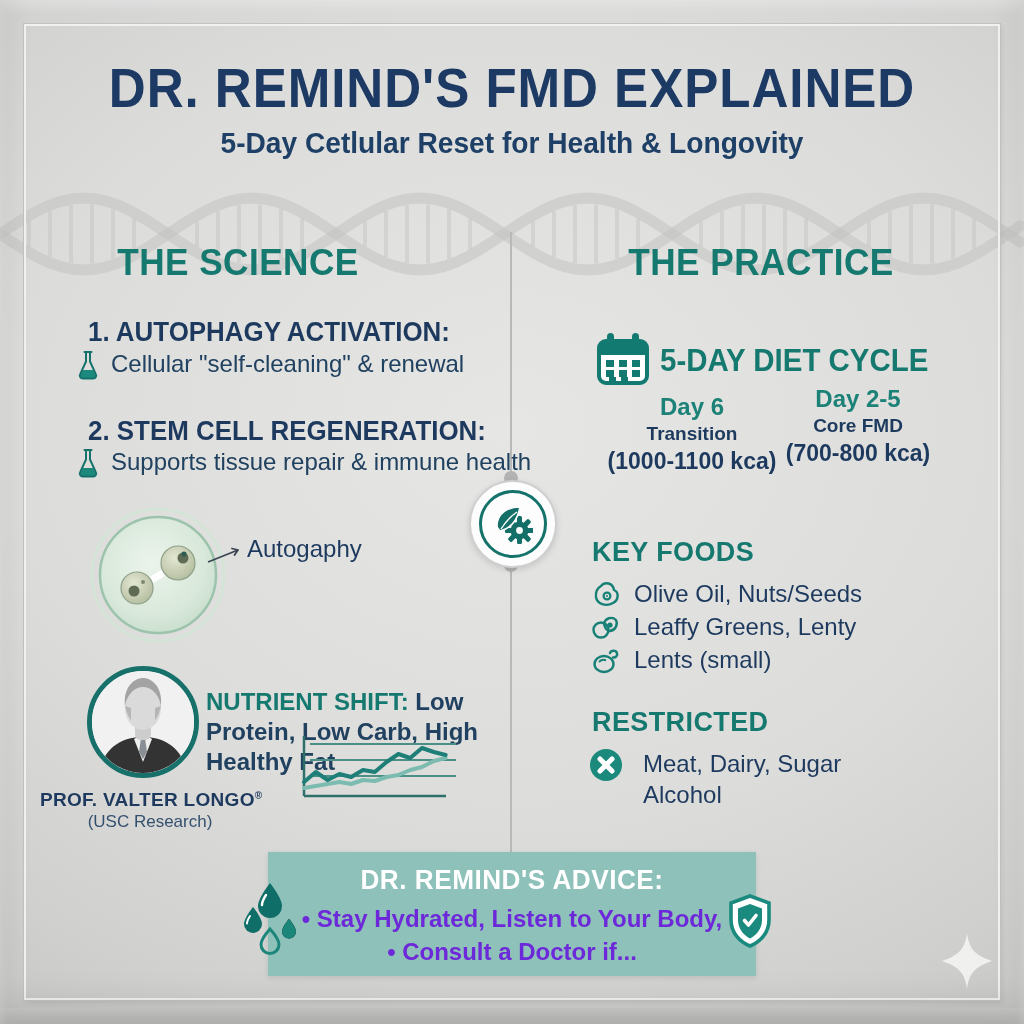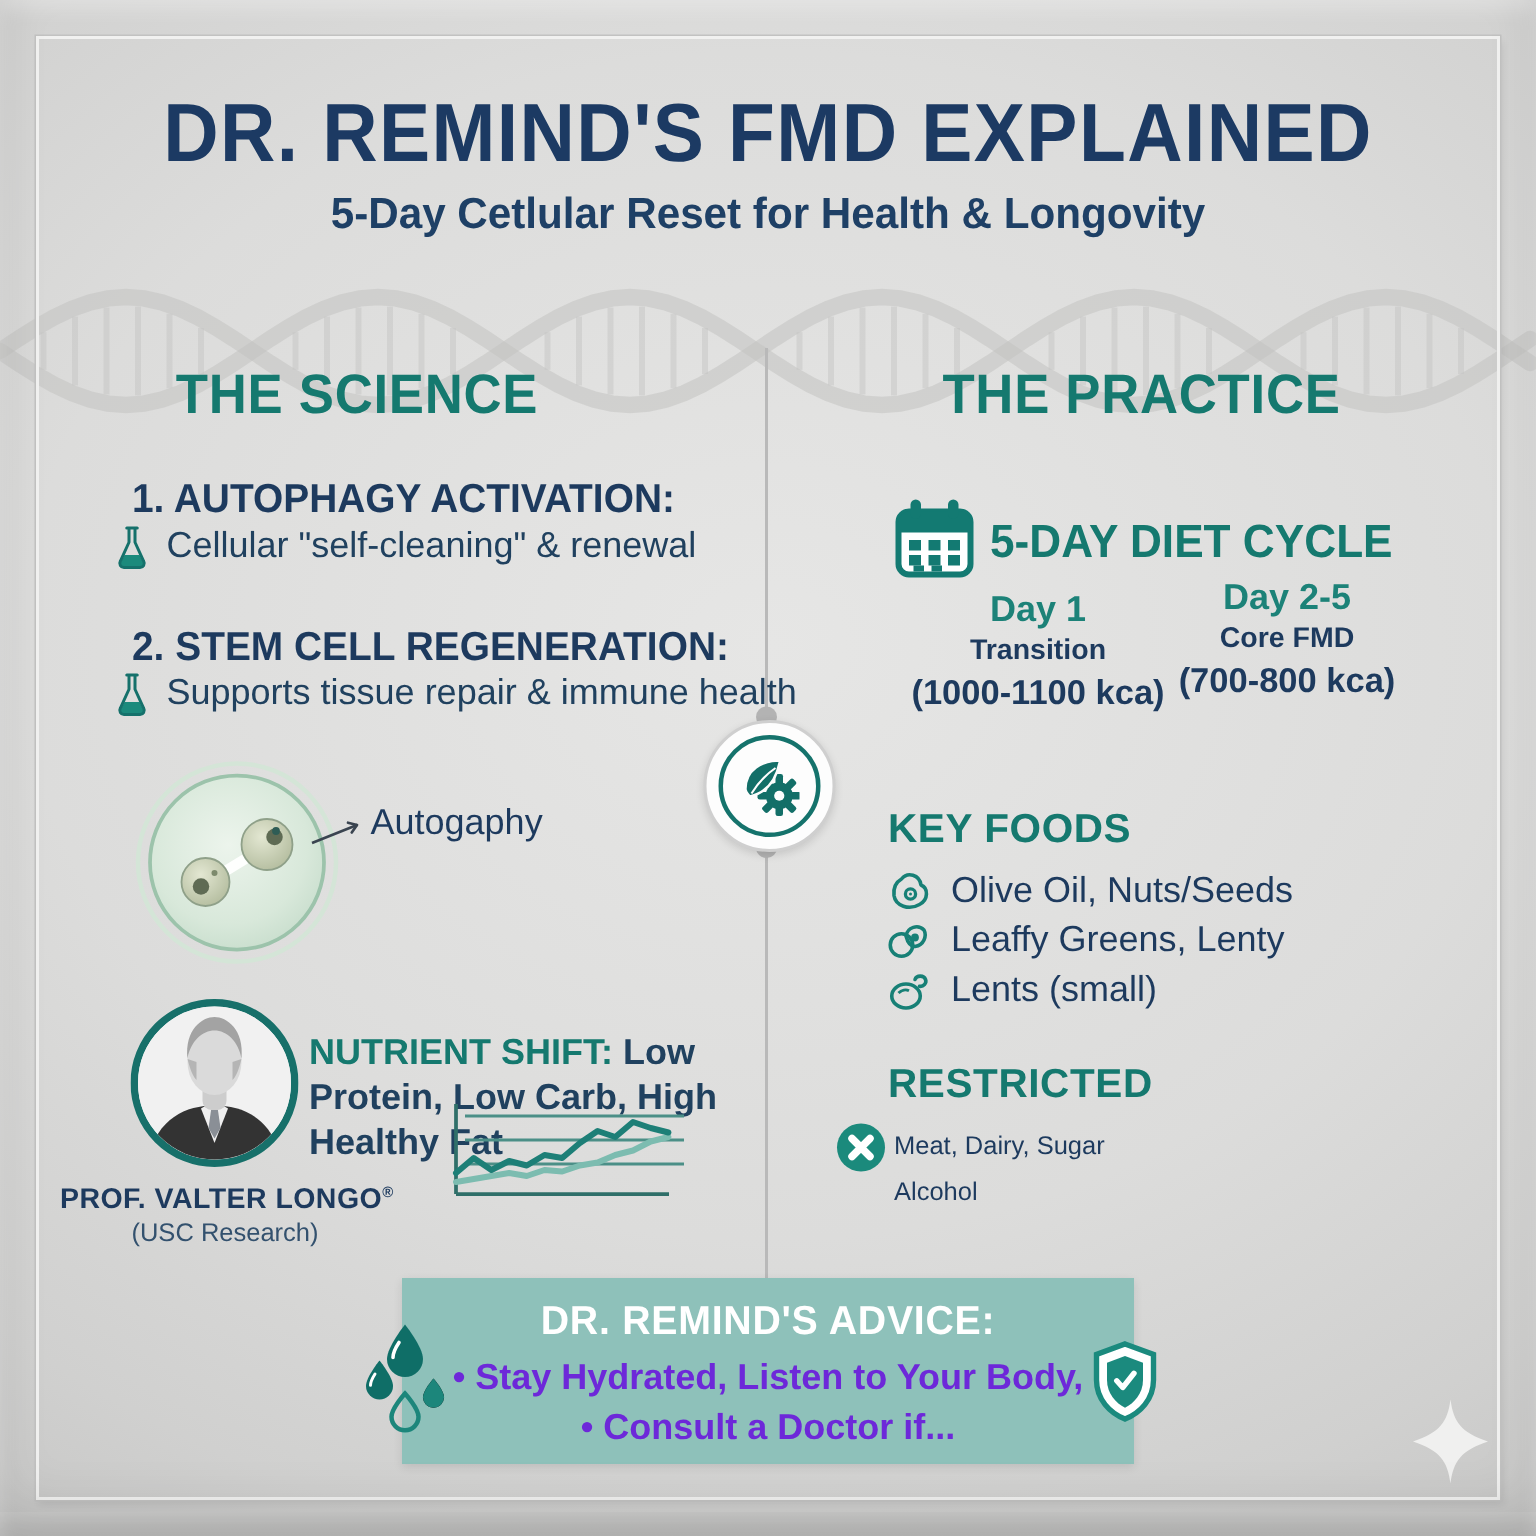--- a/index.html
+++ b/index.html
@@ -53,21 +53,21 @@
   .phase-1{left:602px;top:393px;width:180px;} .phase-2{left:778px;top:385px;width:160px;}
   .phase-day{font-size:24px;font-weight:700;color:#1c8278;}
   .phase-name{font-size:19px;font-weight:600;color:#1d3a5e;margin-top:2px;}
   .phase-cal{font-size:23px;font-weight:600;color:#1d3a5e;margin-top:3px;white-space:nowrap;}
 
   .sub-heading{position:absolute;font-size:27px;font-weight:800;color:#15796f;letter-spacing:0.4px;}
   .keyfoods-heading{left:592px;top:537px;}
   .restricted-heading{left:592px;top:707px;}
   .food-row{position:absolute;left:590px;display:flex;gap:12px;align-items:center;font-size:24px;font-weight:500;color:#1d3a5e;white-space:nowrap;}
   .food-1{top:578px;} .food-2{top:611px;} .food-3{top:644px;align-items:center;}
-  .restricted-row{position:absolute;left:557px;top:748px;display:flex;gap:5px;align-items:flex-start;font-size:17px;font-weight:500;color:#1d3a5e;}
+  .restricted-row{position:absolute;left:589px;top:748px;display:flex;gap:20px;align-items:flex-start;font-size:24px;font-weight:500;color:#1d3a5e;}
   .restricted-row .lines span{display:block;line-height:31px;}
 
   .advice-box{position:absolute;left:268px;top:852px;width:488px;height:124px;background:#8ec1ba;box-shadow:0 2px 6px rgba(0,0,0,0.10);}
   .advice-heading{margin:13px 0 6px;text-align:center;font-size:27px;font-weight:800;color:#ffffff;letter-spacing:0.5px;transform:scaleX(0.97);}
   .advice-line{text-align:center;font-size:24px;font-weight:600;color:#6d28d9;line-height:33px;}
   .droplets{position:absolute;left:240px;top:881px;width:64px;height:76px;}
   .shield{position:absolute;left:727px;top:894px;width:46px;height:54px;}
   .sparkle{position:absolute;left:936px;top:930px;width:62px;height:62px;}
 </style>
 </head>
@@ -250,21 +250,21 @@
         <rect x="38" y="39" width="8" height="7"></rect>
       <rect x="12" y="49" width="8" height="0"></rect>
         <rect x="18.5" y="45.5" width="0" height="0"></rect>
       <rect x="15" y="46" width="7" height="4"></rect>
         <rect x="27" y="46" width="7" height="4"></rect>
     </g>
   </svg>
   <div class="diet-heading">5-DAY DIET CYCLE</div>
 
   <div class="phase phase-1">
-    <div class="phase-day">Day 1</div>
+    <div class="phase-day">Day 6</div>
     <div class="phase-name">Transition</div>
     <div class="phase-cal">(1000-1100 kca)</div>
   </div>
   <div class="phase phase-2">
     <div class="phase-day">Day 2-5</div>
     <div class="phase-name">Core FMD</div>
     <div class="phase-cal">(700-800 kca)</div>
   </div>
 
   <div class="sub-heading keyfoods-heading">KEY FOODS</div>

